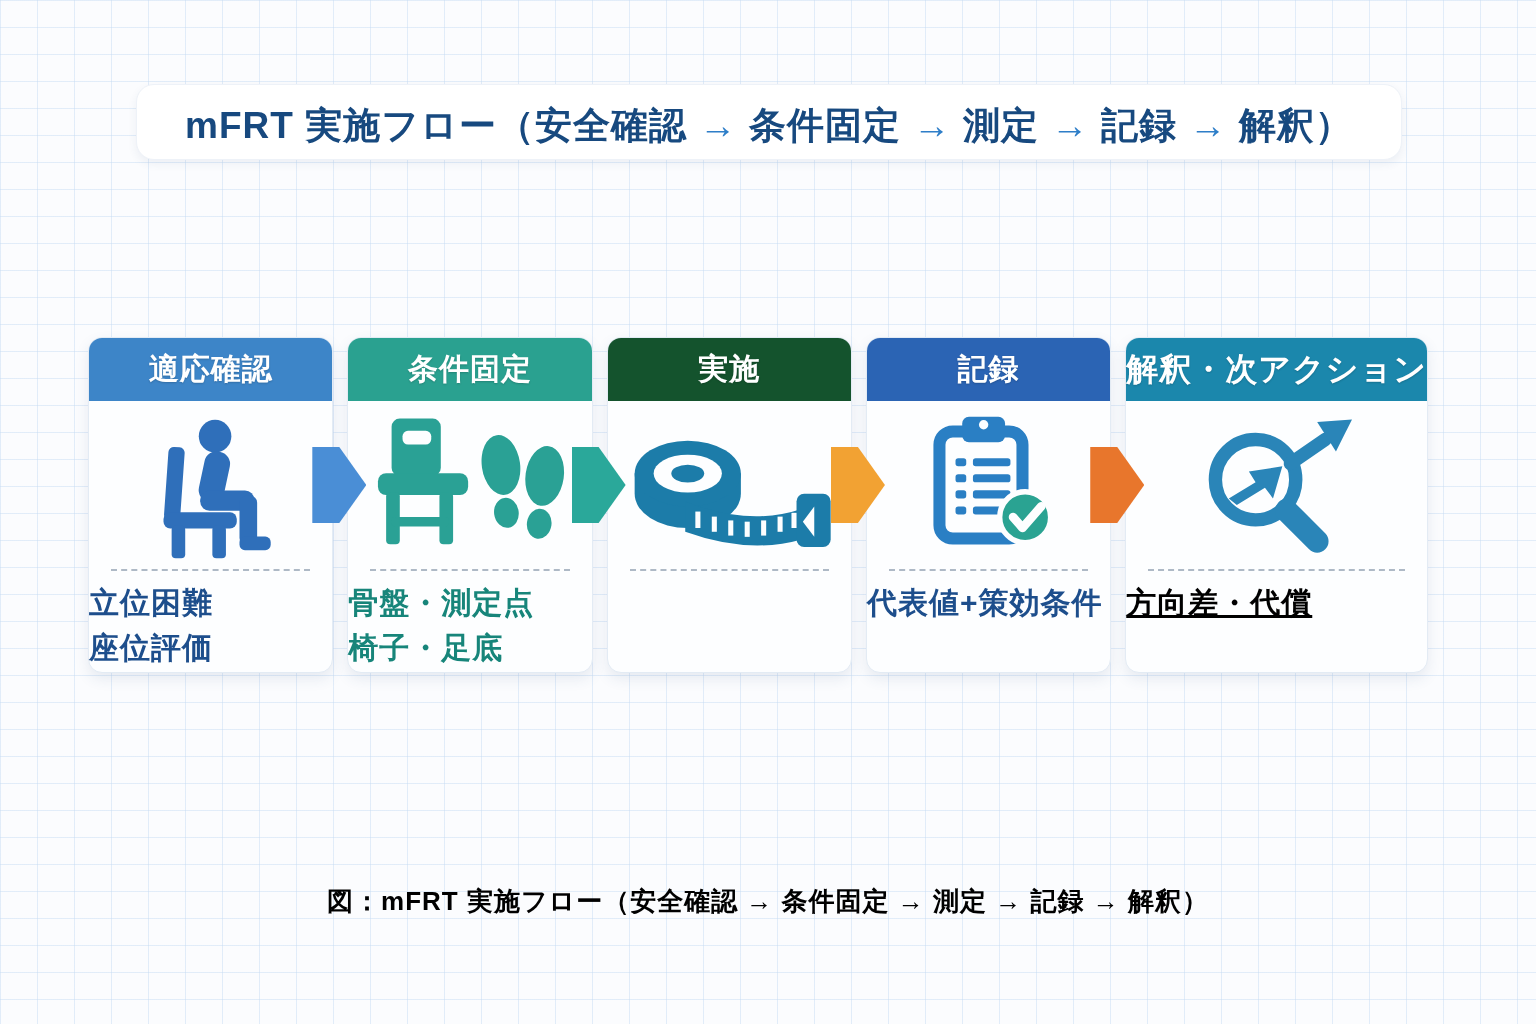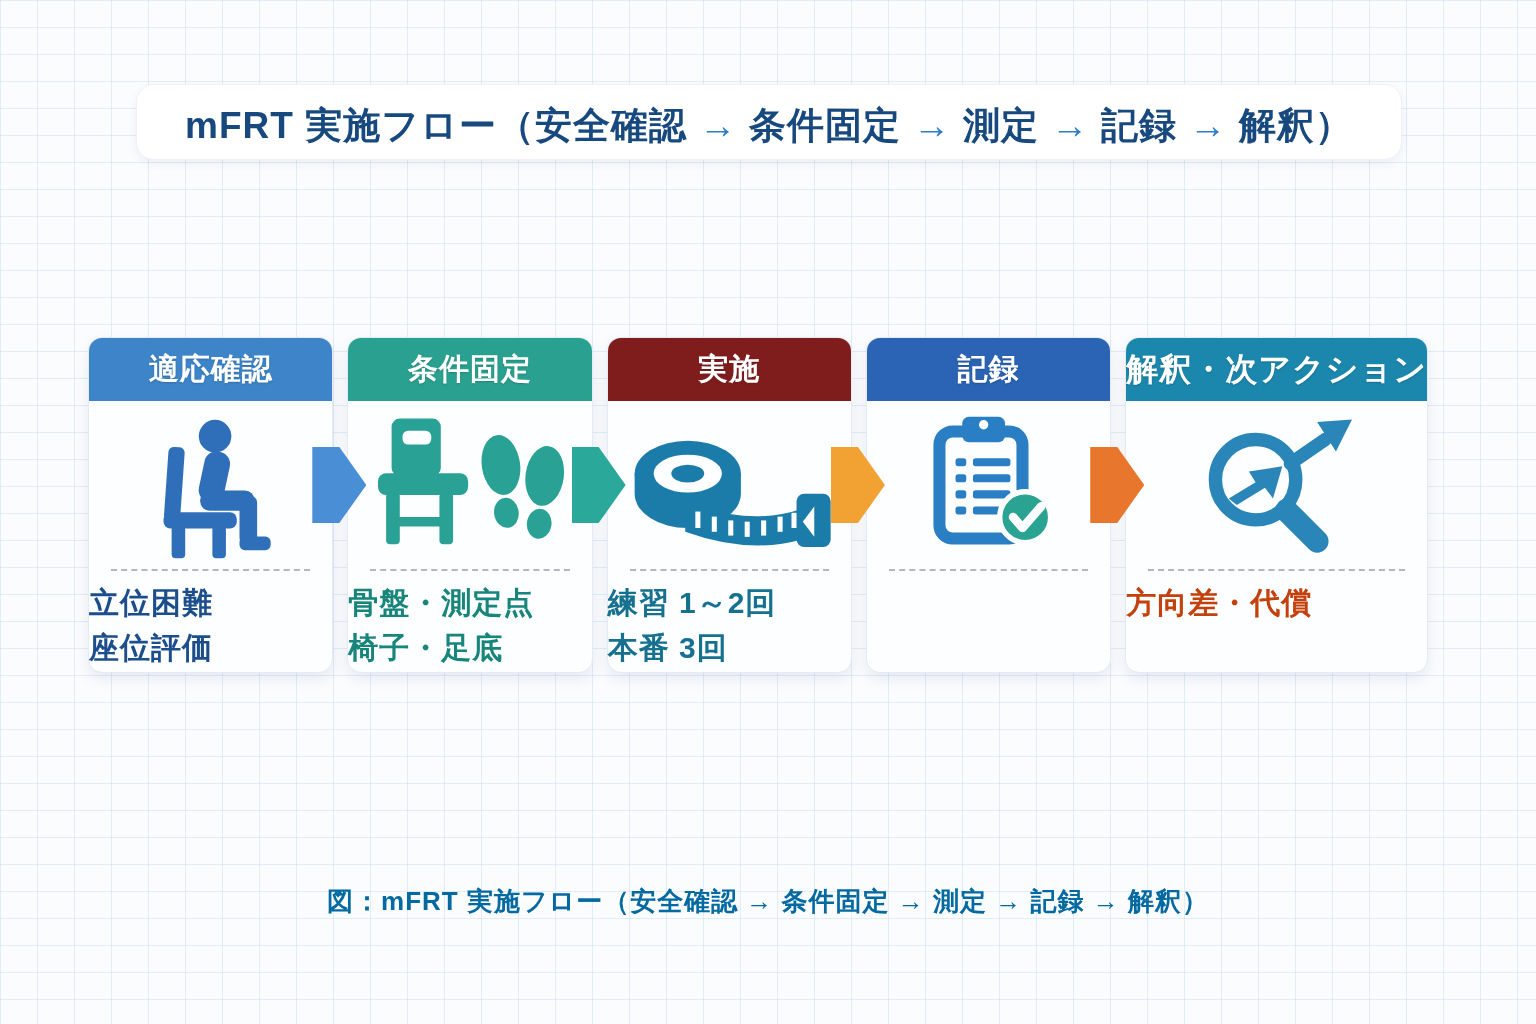--- a/index.html
+++ b/index.html
@@ -56,21 +56,21 @@
   
   .flow-arrow{
     position:absolute;top:109px;right:-34px;width:54px;height:76px;z-index:3;
     clip-path:polygon(0 0,50% 0,100% 50%,50% 100%,0 100%);
     filter:drop-shadow(0 0 2px rgba(255,255,255,.95));
   }
 
   
   .caption{
     position:absolute;top:884px;left:0;width:100%;text-align:center;
-    font-size:26px;font-weight:bold;color:#0369a1;letter-spacing:1px;
+    font-size:26px;font-weight:bold;color:#000000;letter-spacing:1px;
   }
 </style>
 </head>
 <body>
 
 <div class="banner">
   <div class="banner-text">
     <span>mFRT 実施フロー（安全確認</span>
     <span class="banner-arrow">→</span>
     <span>条件固定</span>
@@ -130,21 +130,21 @@
     </div>
     <div class="divider"></div>
     <div class="lines" style="color: rgb(23, 133, 122);">
       <div>骨盤・測定点</div>
       <div>椅子・足底</div>
     </div>
     <div class="flow-arrow" style="background-color: rgb(42, 168, 154);"></div>
   </div>
 
   <div class="card">
-    <div class="card-header" style="background-color: #7f1d1d;">実施</div>
+    <div class="card-header" style="background-color: #14532d;">実施</div>
     <div class="icon-zone">
       <svg width="215" height="140" viewBox="0 0 170 110" aria-hidden="true">
         <g fill="#1c7ca9">
           <path d="M10,46 v16 a42,27 0 0 0 84,0 v-16 h-84 z"></path>
           <ellipse cx="52" cy="46" rx="42" ry="26"></ellipse>
           <ellipse cx="52" cy="46" rx="27" ry="15" fill="#fdfeff"></ellipse>
           <ellipse cx="52" cy="46" rx="13" ry="7"></ellipse>
           <path d="M50,68 Q100,88 142,74 L142,98 Q100,110 50,92 Z"></path>
           <rect x="138" y="62" width="27" height="42" rx="6"></rect>
         </g>
@@ -154,24 +154,20 @@
           <rect x="84" y="83" width="4" height="12"></rect>
           <rect x="97" y="84" width="4" height="12"></rect>
           <rect x="110" y="83" width="4" height="12"></rect>
           <rect x="123" y="80" width="4" height="12"></rect>
           <rect x="134" y="77" width="4" height="12"></rect>
           <path d="M152,72 v24 l-9,-12 z"></path>
         </g>
       </svg>
     </div>
     <div class="divider"></div>
-    <div class="lines" style="color: rgb(21, 113, 143);">
-      <div>練習 1～2回</div>
-      <div>本番 3回</div>
-    </div>
     <div class="flow-arrow" style="background-color: rgb(242, 162, 51);"></div>
   </div>
 
   <div class="card">
     <div class="card-header" style="background-color: rgb(43, 100, 180);">記録</div>
     <div class="icon-zone">
       <svg width="160" height="150" viewBox="0 0 110 112" aria-hidden="true">
         <rect x="18" y="16" width="62" height="80" rx="10" fill="#fdfeff" stroke="#2a7fc4" stroke-width="9"></rect>
         <rect x="35" y="5" width="32" height="19" rx="5" fill="#2a7fc4"></rect>
         <circle cx="51" cy="11" r="3.5" fill="#fdfeff"></circle>
@@ -183,35 +179,39 @@
           <rect x="30" y="60" width="8" height="6" rx="2"></rect>
             <rect x="43" y="60" width="28" height="6" rx="2"></rect>
           <rect x="30" y="72" width="8" height="6" rx="2"></rect>
             <rect x="43" y="72" width="24" height="6" rx="2"></rect>
         </g>
         <circle cx="82" cy="80" r="19" fill="#2aa392" stroke="#fdfeff" stroke-width="4"></circle>
         <path d="M73,80 l7,8 l14,-16" stroke="#fdfeff" stroke-width="6.5" fill="none" stroke-linecap="round" stroke-linejoin="round"></path>
       </svg>
     </div>
     <div class="divider"></div>
+    <div class="lines" style="color: rgb(29, 78, 140);">
+      <div>代表値+策効条件</div>
+      <div></div>
+    </div>
     <div class="flow-arrow" style="background-color: rgb(232, 118, 44);"></div>
   </div>
 
   <div class="card">
     <div class="card-header" style="background-color: rgb(27, 135, 172);">解釈・次アクション</div>
     <div class="icon-zone">
       <svg width="190" height="150" viewBox="0 0 132 112" aria-hidden="true">
         <circle cx="50" cy="52" r="30" fill="none" stroke="#2a85b8" stroke-width="10"></circle>
         <line x1="73" y1="75" x2="96" y2="98" stroke="#2a85b8" stroke-width="17" stroke-linecap="round"></line>
         <path d="M30,66 L50,54 L45,46 L70,42 L63,66 L57,58 L36,71 Z" fill="#2a85b8"></path>
         <line x1="76" y1="40" x2="102" y2="22" stroke="#2a85b8" stroke-width="10" stroke-linecap="round"></line>
         <path d="M96,9 L122,7 L110,31 Z" fill="#2a85b8"></path>
       </svg>
     </div>
     <div class="divider"></div>
-    <div class="lines" style="color: #c2410c;">
+    <div class="lines" style="color: #000000; text-decoration: underline;">
       <div>方向差・代償</div>
     </div>
   </div>
 
 </div>
 
 <div class="caption">図：mFRT 実施フロー（安全確認 → 条件固定 → 測定 → 記録 → 解釈）</div>
 
 </body></html>

